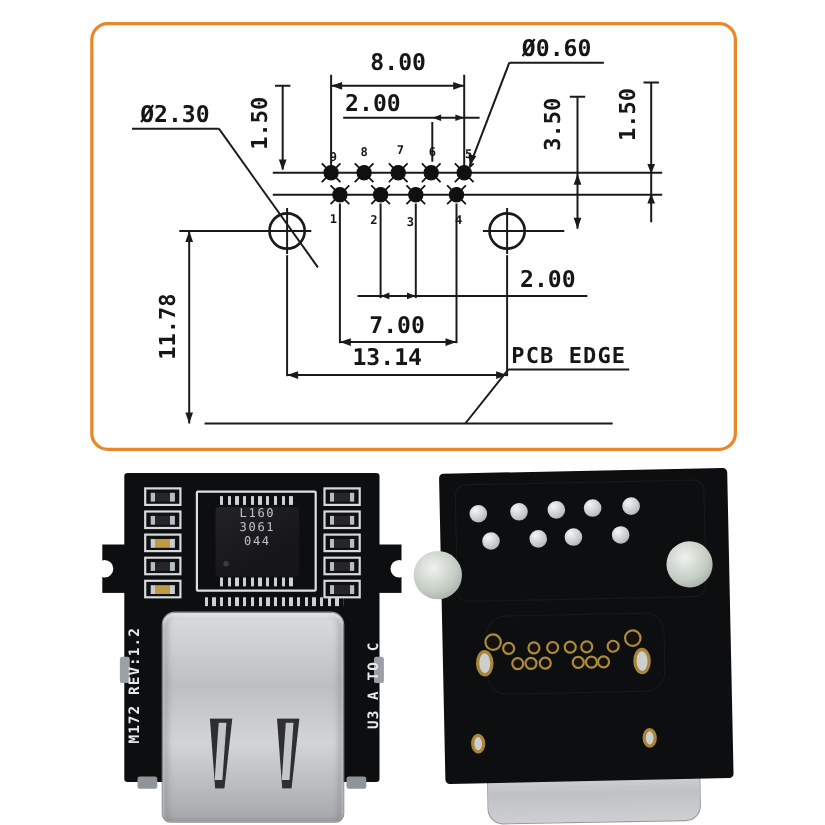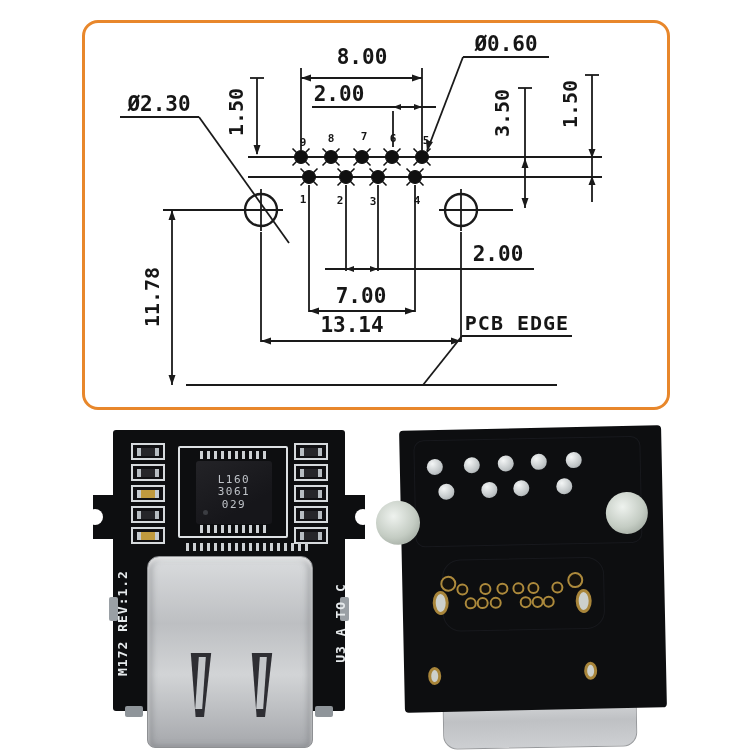--- a/index.html
+++ b/index.html
@@ -14,21 +14,21 @@
   .pcb{position:absolute;background:#0d0e10;}
   .board-front{left:113px;top:430px;width:232px;height:281px;border-radius:3px;z-index:2;}
   .wing{position:absolute;width:22px;height:44px;background:#0d0e10;top:65px;}
   .notch{position:absolute;width:16px;height:16px;background:#ffffff;border-radius:50%;top:79px;z-index:3;}
   .silk-frame{position:absolute;left:65px;top:16px;width:110px;height:92px;
     border:2px solid #dde1e4;border-radius:2px;box-sizing:border-box;}
   .pin-strip{position:absolute;height:8px;width:68px;left:87px;
     background:repeating-linear-gradient(90deg,#cdd1d4 0 3px,transparent 3px 7px);}
   .chip{position:absolute;left:83px;top:31px;width:76px;height:63px;border-radius:3px;
     background:linear-gradient(150deg,#232327,#16161a 70%);
-    display:flex;flex-direction:column;align-items:center;justify-content:center;z-index:2;}
+    display:flex;flex-direction:column;align-items:center;z-index:2;}
   .chip div{color:#bfc3c8;font-family:"DejaVu Sans Mono",monospace;font-size:11px;
     line-height:12.5px;letter-spacing:1.5px;}
   .chip .p1dot{position:absolute;left:7px;bottom:9px;width:5px;height:5px;border-radius:50%;
     background:#3b3d42;letter-spacing:0;}
   .smd{position:absolute;width:34px;height:17px;border:2px solid #d6dadd;box-sizing:border-box;
     background:#101013;}
   .smd i{position:absolute;left:4px;top:3px;width:22px;height:8px;display:block;
     background:linear-gradient(90deg,#b7bdc2 0 4px,#26262a 4px 18px,#b7bdc2 18px);}
   .smd.yellow i{background:linear-gradient(90deg,#c6ccd0 0 4px,#c09a3e 4px 18px,#c6ccd0 18px);}
   .side-tab{position:absolute;width:9px;height:24px;background:#9aa0a5;top:167px;border-radius:2px;}
@@ -210,21 +210,21 @@
     <div class="notch" style="left:-26px"></div>
     <div class="notch" style="left:242px"></div>
 
     <div class="silk-frame"></div>
     <div class="pin-strip" style="top:21px"></div>
     <div class="pin-strip" style="top:95px"></div>
 
     <div class="chip">
       <div>L160</div>
       <div>3061</div>
-      <div>029</div>
+      <div>044</div>
       <span class="p1dot"></span>
     </div>
 
     <div class="smd" style="left:18px;top:13px">
         <i></i>
       </div>
     <div class="smd" style="left:18px;top:34px">
         <i></i>
       </div>
     <div class="smd yellow" style="left:18px;top:55px">

